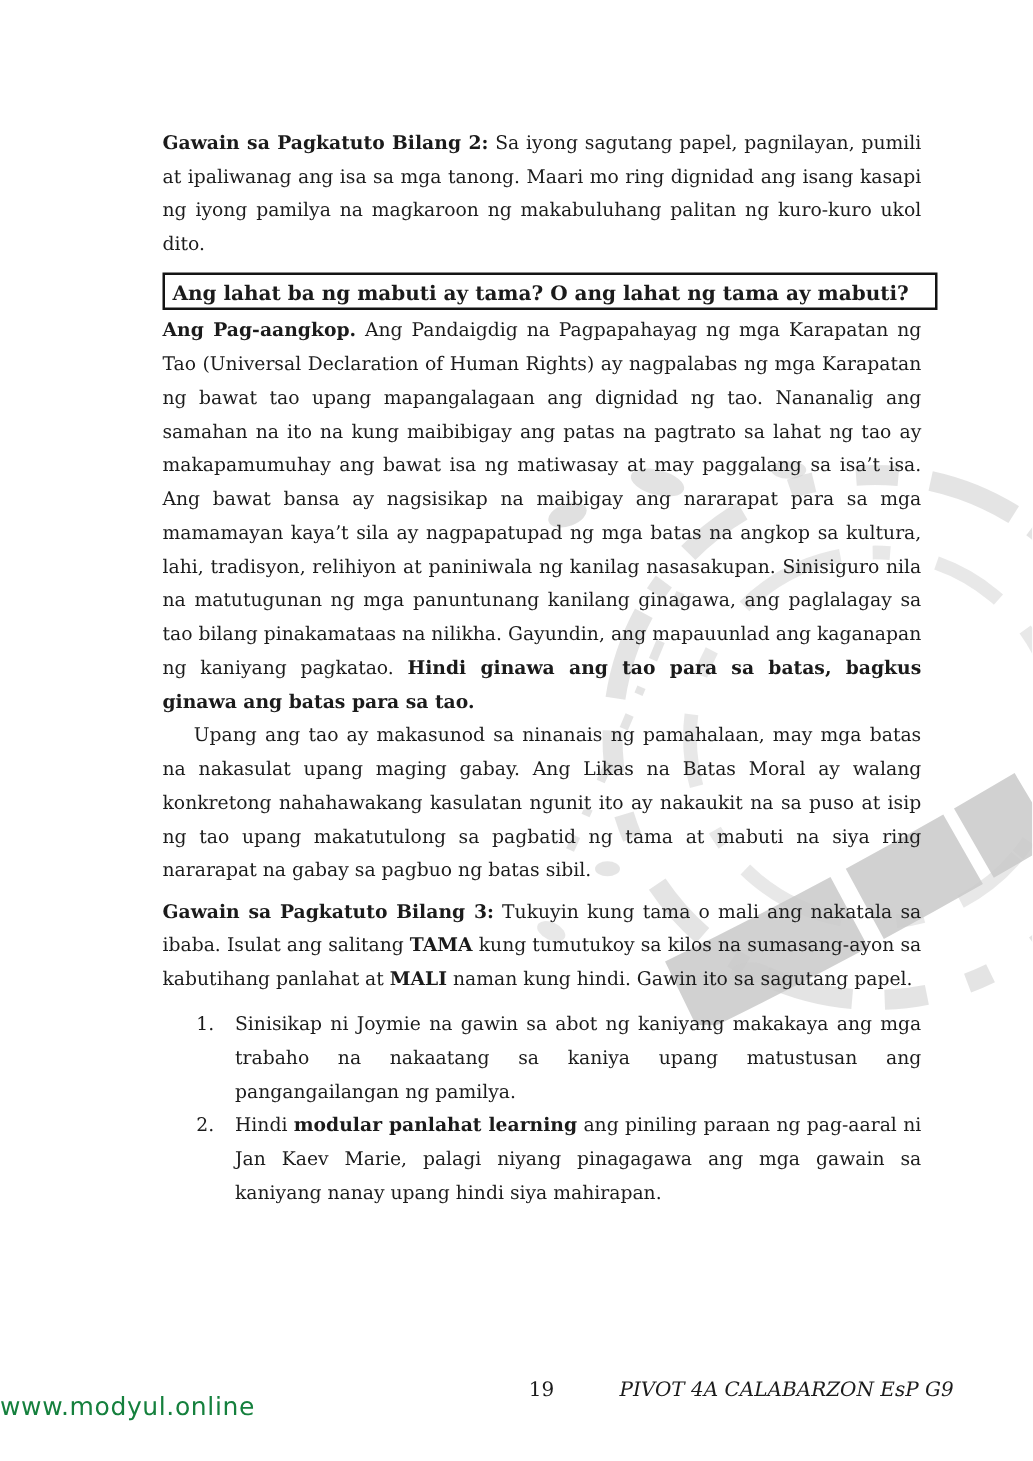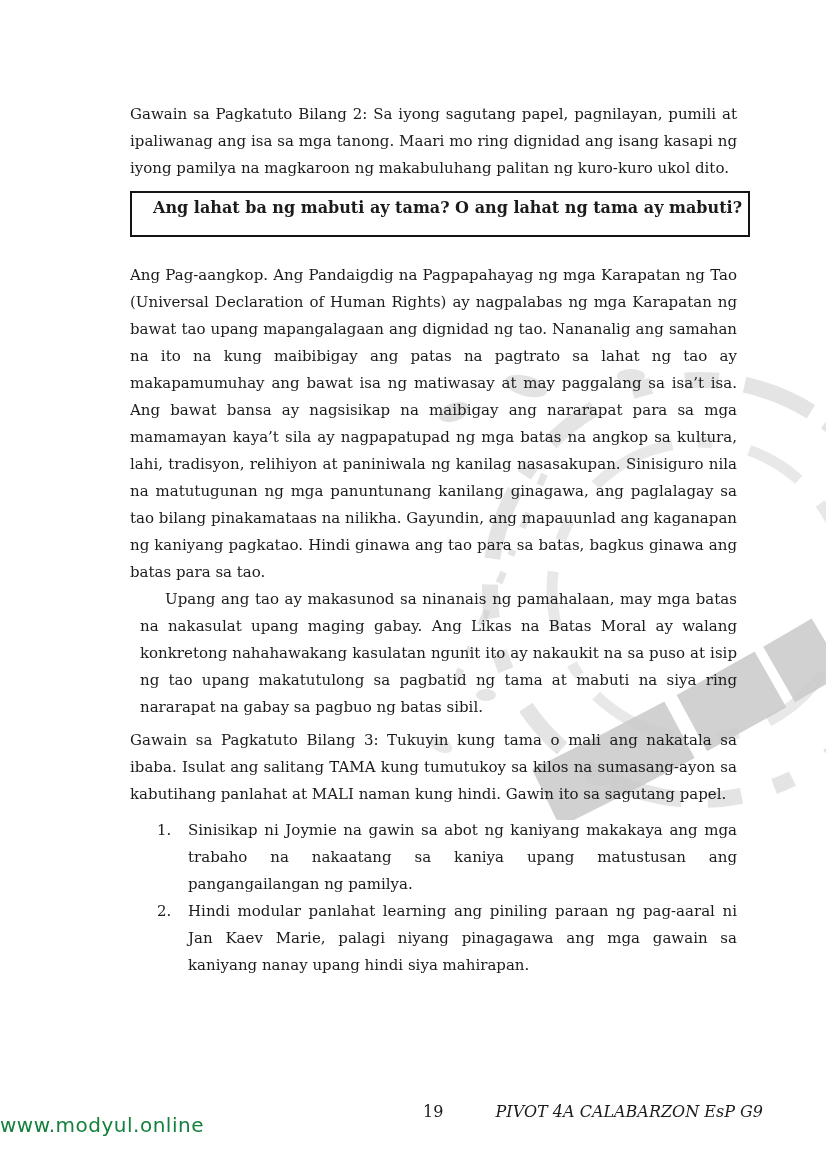--- a/index.html
+++ b/index.html
@@ -7,27 +7,27 @@
     position: relative;
     width: 826px;
     height: 1169px;
     background: #ffffff;
     font-family: "DejaVu Serif", "Liberation Serif", serif;
     color: #1b1b1b;
     overflow: hidden;
   }
   .content { position: absolute; left: 130px; top: 101px; width: 607px; z-index: 2; }
   .para { margin: 0; font-size: 15px; line-height: 27px; text-align: justify; }
-  .para .b, .b { font-weight: normal; }
-  .indent { text-indent: 25px; margin-left: 10px; }
+  .para .b, .b { font-weight: bold; }
+  .indent { text-indent: 25px; }
   .qbox {
     border: 2px solid #141414;
-    margin: 9px -13px 25px 0;
-    padding: 4px 6px 16px;
-    text-align: right;
+    margin: 9px -13px 3px 0;
+    padding: 4px 6px 0;
+    text-align: left;
     font-weight: bold;
     font-size: 16px;
     line-height: 22px;
   }
   .mt6 { margin-top: 6px; }
   .list { margin-top: 9px; }
   .li { display: flex; }
   .num { flex: none; width: 31px; margin-left: 27px; font-size: 15px; line-height: 27px; }
   .li-text { flex: 1; font-size: 15px; line-height: 27px; text-align: justify; }
   .footer { position: absolute; left: 130px; top: 1062px; width: 633px; height: 26px; font-size: 16px; z-index: 2; margin-top: 40px; }

